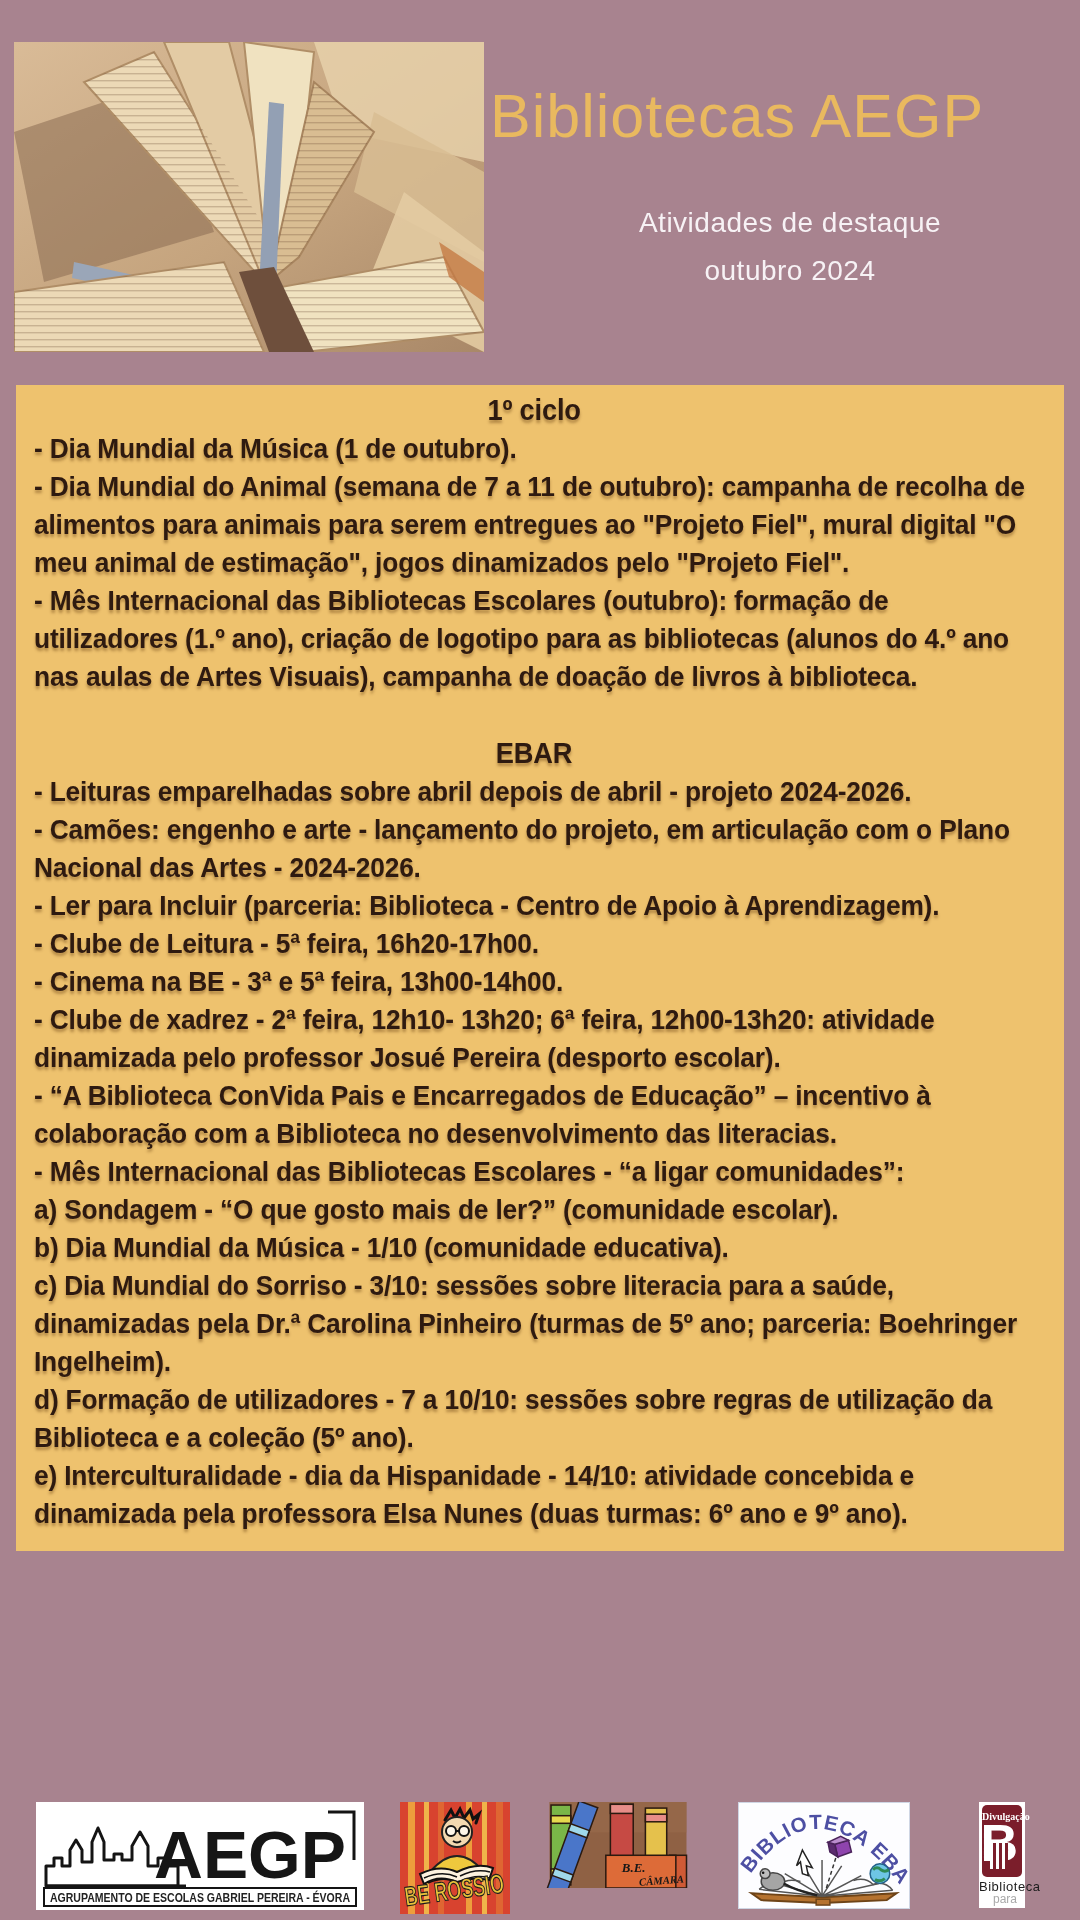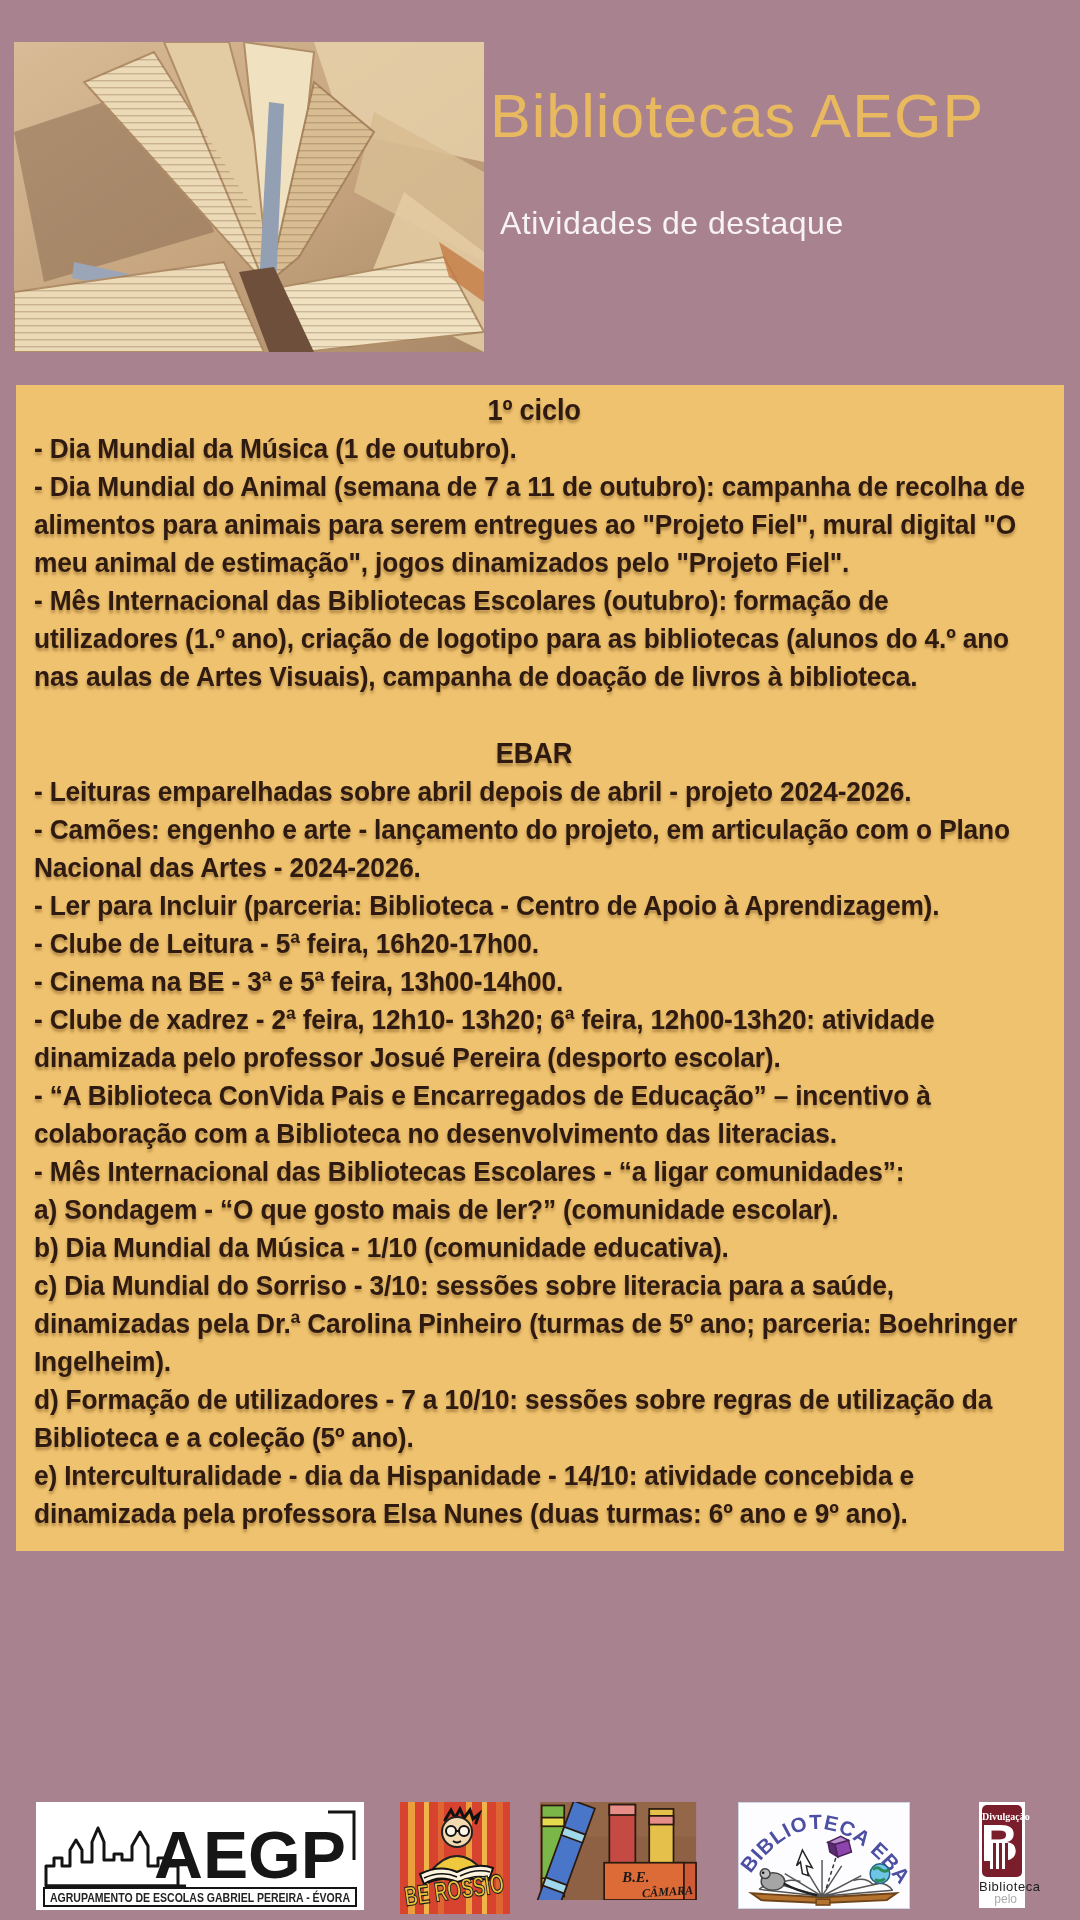--- a/index.html
+++ b/index.html
@@ -10,21 +10,21 @@
   }
   
   .books-photo{position:absolute;left:14px;top:42px;width:470px;height:310px;}
   .poster-title{
     position:absolute;left:490px;top:84px;width:590px;
     text-align:left;font-size:61px;font-weight:400;letter-spacing:1px;
     color:#e9b95f;line-height:1.05;white-space:nowrap;
   }
   .poster-subtitle{
     position:absolute;left:500px;top:199px;width:580px;
-    text-align:left;color:#f7f2f5;font-size:32px;line-height:48px;
+    text-align:center;color:#f7f2f5;font-size:28px;line-height:48px;
     letter-spacing:.5px;
   }
   
   .panel{
     position:absolute;left:16px;top:385px;width:1048px;height:1166px;
     background:#eec26e;overflow:hidden;box-sizing:border-box;
     padding:6px 0 0 18px;
   }
   .panel-text{
     width:1064px;transform:scaleX(0.94);transform-origin:left top;
@@ -34,21 +34,21 @@
   }
   .section-heading{margin:0;font-size:29px;line-height:39px;text-align:center;font-weight:700;}
   .activity-list{list-style:none;margin:0;padding:0;}
   .activity-list li{margin:0;}
   .section + .section{margin-top:38px;}
   
   .footer{position:absolute;left:0;top:1802px;width:1080px;height:115px;}
   .logo{position:absolute;top:0;}
   .logo-aegp{left:36px;width:328px;height:108px;background:#ffffff;}
   .logo-rossio{left:400px;width:110px;height:112px;}
-  .logo-camara{left:528px;width:180px;height:98px;}
+  .logo-camara{left:528px;width:180px;height:86px;}
   .logo-ebar{left:738px;width:172px;height:107px;background:#fdfdff;border:1px solid #cfd6e4;box-sizing:border-box;}
   .logo-divulgacao{left:979px;width:46px;height:106px;background:#ffffff;}
   .logo svg{display:block;width:100%;height:100%;}
   .dv-box{position:absolute;left:3px;top:3px;right:3px;height:72px;background:#7b1e2b;border-radius:5px;}
   .dv-top{position:absolute;left:0;top:6px;width:100%;text-align:center;color:#fff;
           font-family:"Liberation Serif",serif;font-weight:700;font-size:10px;}
   .dv-b{position:absolute;right:4px;top:12px;color:#fff;font-size:52px;font-weight:700;line-height:1;}
   .dv-bars{position:absolute;left:8px;top:38px;width:18px;height:26px;
            background:repeating-linear-gradient(90deg,#ffffff 0 3px,#7b1e2b 3px 6px);}
   .dv-bot{position:absolute;left:0;bottom:2px;width:100%;text-align:right;padding-right:8px;box-sizing:border-box;}
@@ -98,20 +98,21 @@
 
       <polygon points="225,230 260,225 300,310 255,310" fill="#6e4f3c"></polygon>
       <polygon points="425,200 470,230 470,260 435,235" fill="#c47a45" opacity="0.8"></polygon>
     </svg>
   </div>
 
   <div class="poster-title">Bibliotecas AEGP</div>
 
   <div class="poster-subtitle">
     <div>Atividades de destaque</div>
+    <div>outubro 2024</div>
   </div>
 
   <div class="panel">
     <div class="panel-text">
 
       <div class="section">
         <h2 class="section-heading">1º ciclo</h2>
         <ul class="activity-list">
 
             <li>- Dia Mundial da Música (1 de outubro).</li>
@@ -259,18 +260,18 @@
     </div>
 
     <div class="logo logo-divulgacao">
       <div class="dv-box">
         <div class="dv-top">Divulgação</div>
         <div class="dv-b">B</div>
         <div class="dv-bars"></div>
       </div>
       <div class="dv-bot">
         <div class="dv-line1">Biblioteca</div>
-        <div class="dv-line2">pelo</div>
+        <div class="dv-line2">para</div>
       </div>
     </div>
 
   </div>
 </div>
 
 </body></html>

